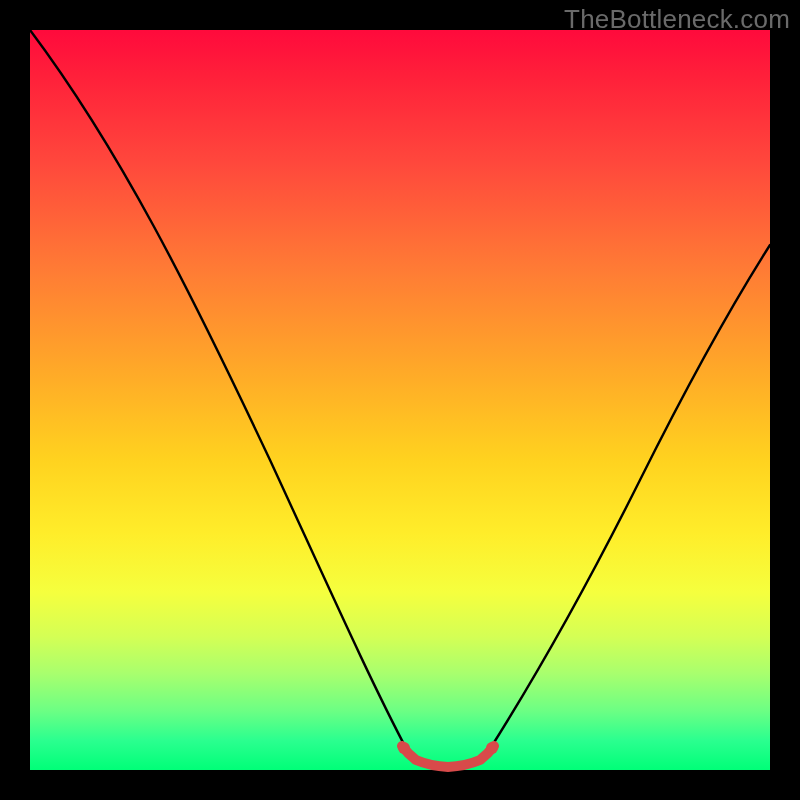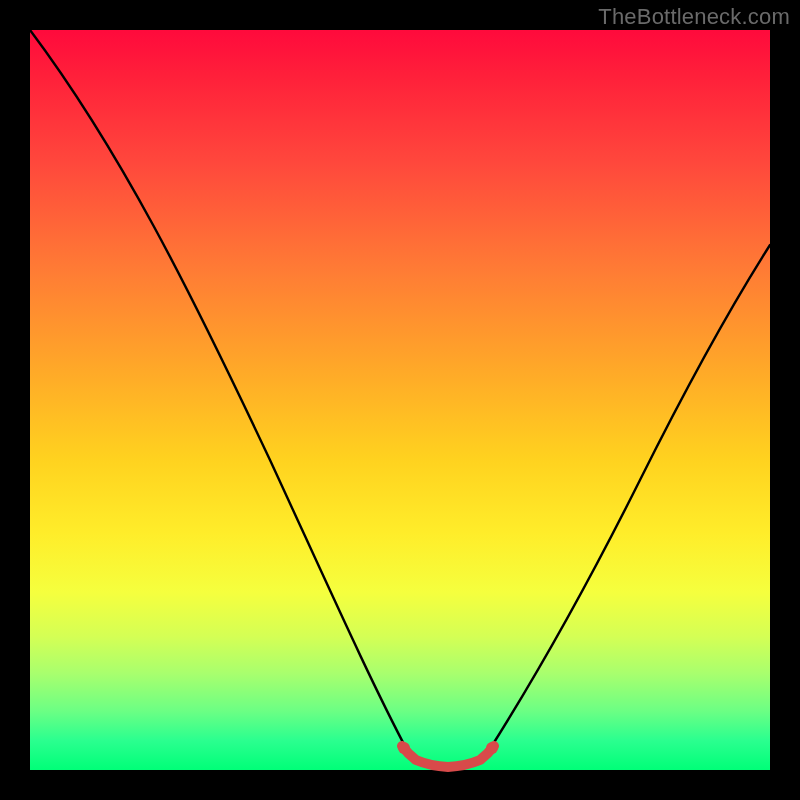--- a/index.html
+++ b/index.html
@@ -46,21 +46,21 @@
     left: 30px;
     top: 30px;
     width: 740px;
     height: 740px;
     overflow: visible;
   }
   .watermark {
     position: absolute;
     top: 4px;
     right: 10px;
-    font-size: 22px;
+    font-size: 26px;
     font-weight: 500;
     color: #6a6a6a;
     letter-spacing: 0.2px;
     user-select: none;
   }
 </style>
 </head>
 <body>
 
 <div class="canvas">

